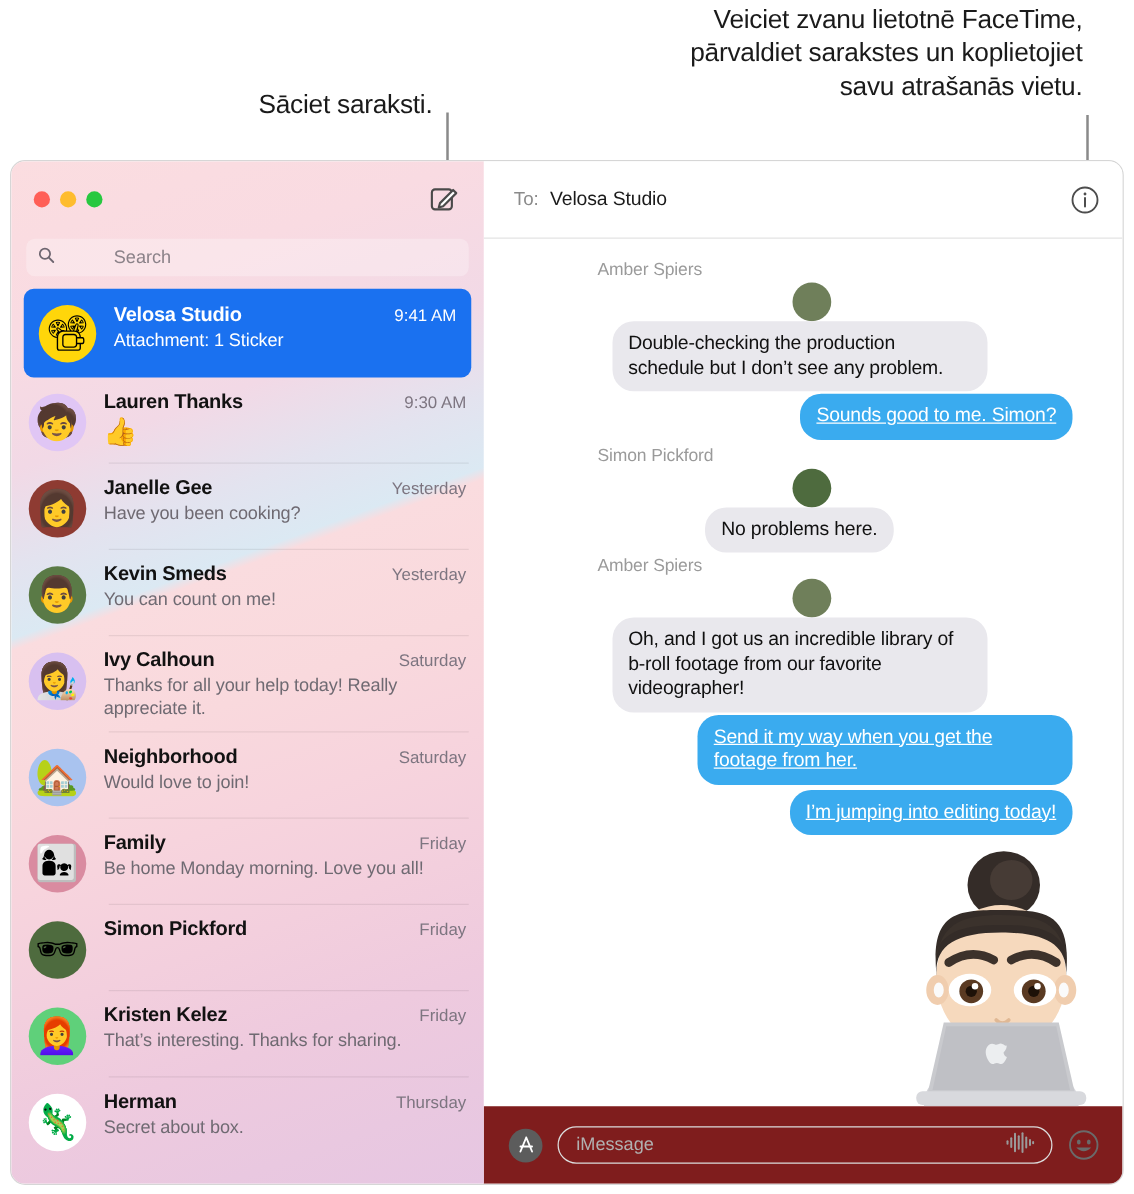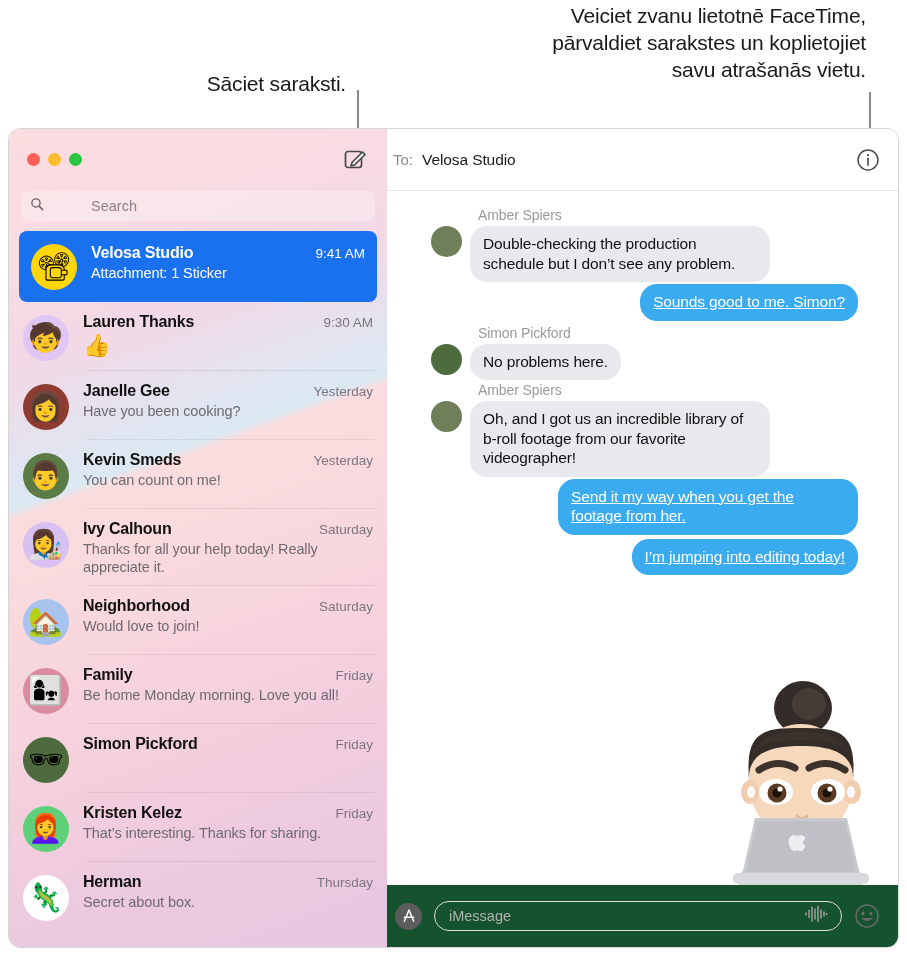--- a/index.html
+++ b/index.html
@@ -130,38 +130,38 @@
   .conv.selected .conv-time,
   .conv.selected .conv-preview { color: #ffffff; }
   .conv.selected .conv-time { font-weight: normal; }
 
   
   .pane { flex: 1; display: flex; flex-direction: column; background: #fff; min-width: 0; }
   .pane-header {
     height: 62px; flex: 0 0 62px;
     border-bottom: 1px solid #e4e4e4;
     display: flex; align-items: center;
-    padding: 0 18px 0 6px;
+    padding: 0 18px 0 24px;
   }
   .to-label { font-size: 15px; color: #8b8b8b; margin-right: 9px; }
   .to-value { font-size: 15.5px; color: #1b1b1b; flex: 1; letter-spacing: -0.1px; }
   .info-btn { width: 24px; height: 24px; cursor: pointer; }
 
   .thread {
     flex: 1; position: relative; overflow: hidden;
     padding: 16px 22px 0 16px;
   }
 
   .msg-group { margin-bottom: 2px; }
   .sender-name {
     font-size: 14px; color: #9a9a9a;
     margin-left: 75px; margin-bottom: 3px; margin-top: 0;
     letter-spacing: -0.1px;
   }
-  .msg-row { display: flex; align-items: flex-start; }
+  .msg-row { display: flex; align-items: center; flex-direction: column; }
   .msg-avatar {
     width: 31px; height: 31px; border-radius: 50%;
     flex: 0 0 31px; margin-right: 8px; margin-left: 28px;
     overflow: hidden; position: relative;
   }
   .bubble {
     position: relative;
     max-width: 300px;
     padding: 8px 13px 9px 13px;
     border-radius: 17px;
@@ -189,22 +189,22 @@
   }
   .out-wrap { display: flex; justify-content: flex-end; margin-bottom: 4px; padding-right: 18px; }
 
   
   .sticker { position: absolute; right: 14px; bottom: 0; width: 165px; height: 215px; }
 
   
   .composer {
     flex: 0 0 62px; height: 62px;
     display: flex; align-items: center;
-    padding: 0 18px 0 8px; gap: 12px;
-    background: #14532d;
+    padding: 0 18px 0 20px; gap: 12px;
+    background: #7f1d1d;
   }
   .apps-btn {
     width: 27px; height: 27px; border-radius: 50%;
     background: #5c5c5c; position: relative;
     display: flex; align-items: center; justify-content: center;
     cursor: pointer; flex: 0 0 27px;
   }
   .input-pill {
     flex: 1; height: 30px; border-radius: 15px;
     border: 1px solid #dcdcdc;

